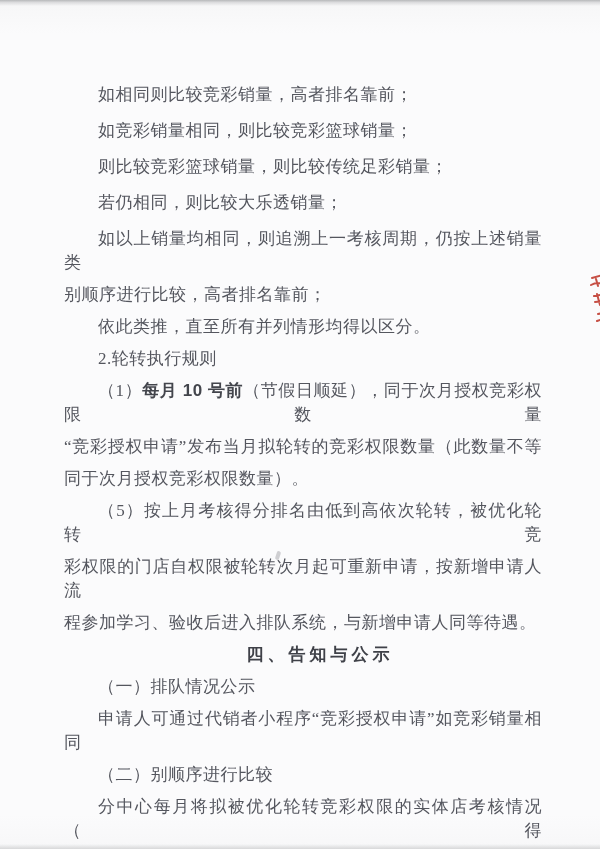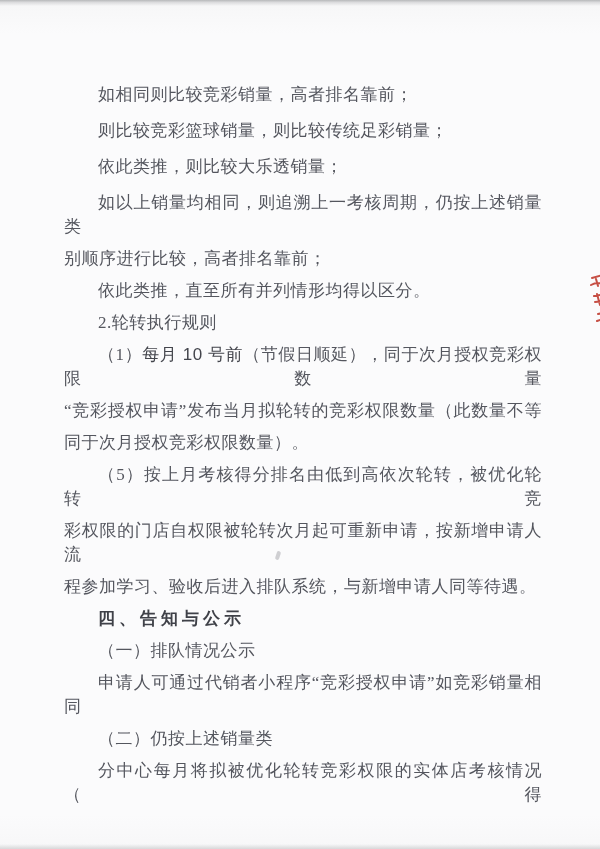--- a/index.html
+++ b/index.html
@@ -28,60 +28,61 @@
   }
   .ln{
     margin:0 0 8px 0;line-height:24px;letter-spacing:.5px;
     text-align:left;white-space:normal;
   }
   .ln.lg{margin-bottom:12px;}
   .indent{text-indent:2em;}
   .fill{text-align:justify;text-align-last:justify;}
   .head{
     font-family:"Liberation Sans","DejaVu Sans",sans-serif;
-    font-weight:700;color:#3f4148;letter-spacing:4px;
+    font-weight:700;color:#3f4148;letter-spacing:4px;text-align:center;
   }
   .bd{
     font-family:"Liberation Sans","DejaVu Sans",sans-serif;
-    font-weight:400;color:#43454c;
+    font-weight:700;color:#43454c;
   }
   .stamp{
     position:absolute;top:252px;right:0;width:44px;height:102px;
     opacity:.88;
   }
   .speck{
     position:absolute;left:276px;top:551px;width:4px;height:9px;
     background:#9a9aa0;opacity:.45;transform:rotate(18deg);border-radius:2px;
   }
 </style>
 </head>
 <body>
 
 <div class="page">
   <div class="edge-top"></div>
   <div class="edge-bottom"></div>
 
   <div class="content">
     <p class="ln lg indent">如相同则比较竞彩销量，高者排名靠前；</p>
+    <p class="ln lg indent">如竞彩销量相同，则比较竞彩篮球销量；</p>
     <p class="ln lg indent">则比较竞彩篮球销量，则比较传统足彩销量；</p>
-    <p class="ln lg indent">依此类推，则比较大乐透销量；</p>
+    <p class="ln lg indent">若仍相同，则比较大乐透销量；</p>
     <p class="ln indent fill">如以上销量均相同，则追溯上一考核周期，仍按上述销量类</p>
     <p class="ln">别顺序进行比较，高者排名靠前；</p>
     <p class="ln indent">依此类推，直至所有并列情形均得以区分。</p>
     <p class="ln indent">2.轮转执行规则</p>
     <p class="ln indent fill"><span>（1）</span><span class="bd">每月 10 号前</span><span>（节假日顺延），同于次月授权竞彩权限数量</span></p>
     <p class="ln fill">“竞彩授权申请”发布当月拟轮转的竞彩权限数量（此数量不等</p>
     <p class="ln">同于次月授权竞彩权限数量）。</p>
     <p class="ln indent fill">（5）按上月考核得分排名由低到高依次轮转，被优化轮转竞</p>
     <p class="ln fill">彩权限的门店自权限被轮转次月起可重新申请，按新增申请人流</p>
     <p class="ln">程参加学习、验收后进入排队系统，与新增申请人同等待遇。</p>
     <p class="ln indent head">四、告知与公示</p>
     <p class="ln indent">（一）排队情况公示</p>
     <p class="ln indent fill">申请人可通过代销者小程序“竞彩授权申请”如竞彩销量相同</p>
-    <p class="ln indent">（二）仍按上述销量类</p>
+    <p class="ln indent">（二）别顺序进行比较</p>
     <p class="ln indent fill">分中心每月将拟被优化轮转竞彩权限的实体店考核情况（得</p>
 
   </div>
 
   <div class="speck"></div>
 
   <svg class="stamp" viewBox="0 0 44 102" xmlns="http://www.w3.org/2000/svg">
     <g stroke="#bf382c" fill="none" stroke-linecap="round" stroke-linejoin="round">
       <path d="M29 3 q11 5 10 16" stroke-width="4.5"></path>
       <path d="M12 26 l11 -3 M11 33 q7 -4 13 0 M16 27 l2 7" stroke-width="2"></path>

